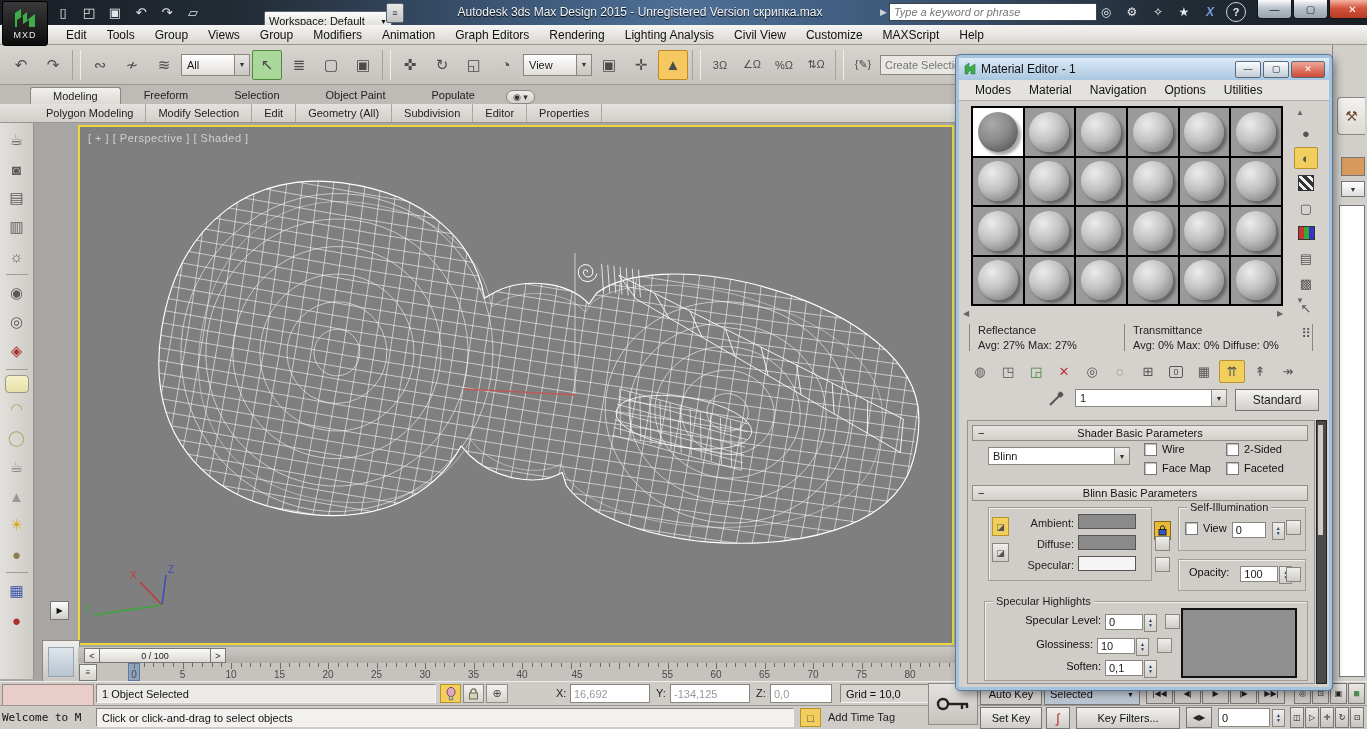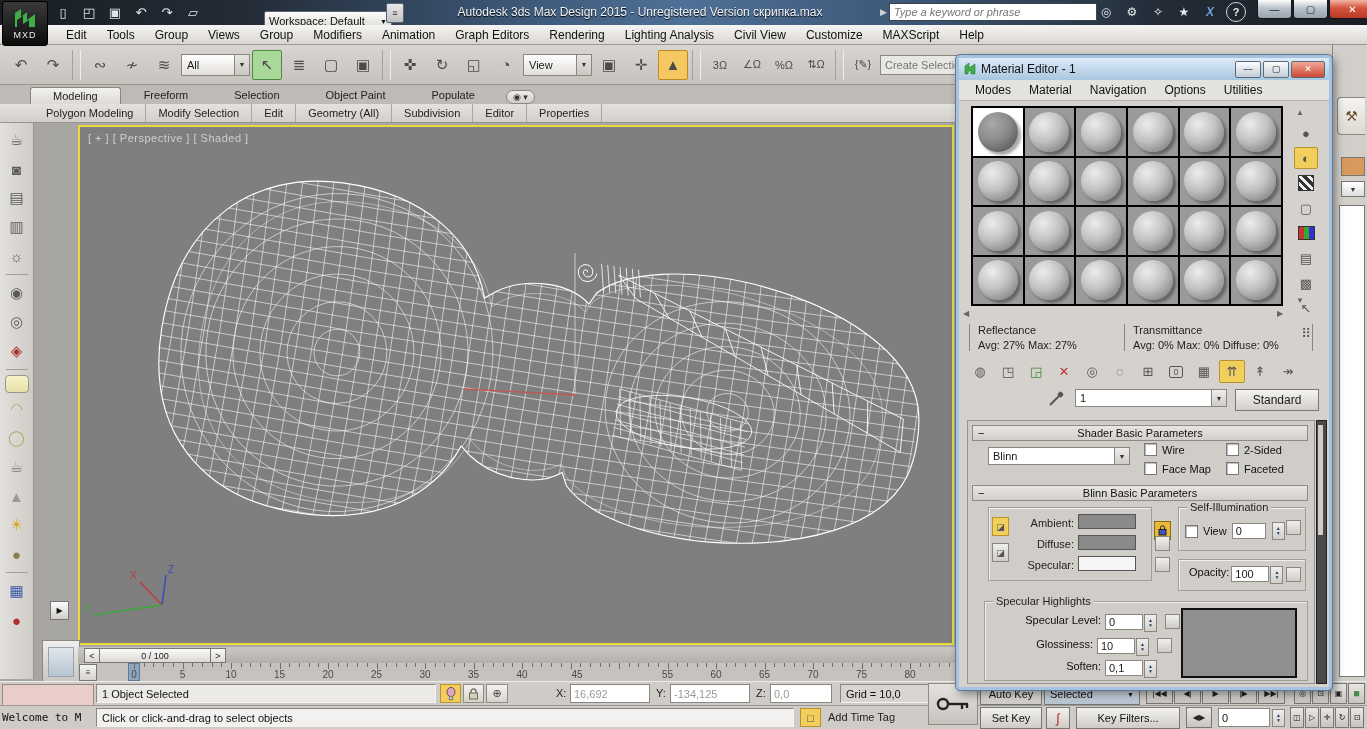--- a/index.html
+++ b/index.html
@@ -154,21 +154,21 @@
     border:1px solid #777;display:flex;align-items:center;justify-content:center;font-size:12px;}
   .rollarea{position:absolute;left:8px;top:362px;width:346px;height:262px;background:#d0cdc8;
     border:1px solid #979younger48b;border:1px solid #97948e;overflow:hidden;}
   .me-vscroll{position:absolute;left:357px;top:362px;width:9px;height:262px;background:#4a4a4a;border:1px solid #222;}
   .me-vthumb{position:absolute;left:1px;top:4px;width:5px;height:110px;background:#d0cdc8;}
   .rollhead{position:absolute;height:16px;background:linear-gradient(#e8e6e2,#d2cfca);border:1px solid #8f8c86;
     display:flex;align-items:center;justify-content:center;font-size:11px;color:#111;box-sizing:border-box;}
   .rollhead .minus{position:absolute;left:5px;font-size:11px;}
   .grpbox{position:absolute;border:1px solid #a09d97;box-shadow:inset 1px 1px 0 #f0efec;}
   .grplegend{position:absolute;top:-7px;left:8px;background:#d0cdc8;padding:0 3px;font-size:11px;color:#222;}
-  .cbrow{display:flex;align-items:center;gap:5px;font-size:11px;color:#111;}
+  .cbrow{display:flex;gap:5px;font-size:11px;color:#111;}
   .cbox{width:11px;height:11px;background:#fff;border:1px solid #777;box-shadow:inset 1px 1px 1px #bbb;}
   .swatch{position:absolute;border:1px solid #555;box-sizing:border-box;}
   .mapbtn{position:absolute;width:13px;height:13px;background:linear-gradient(#f0efec,#cfccc7);border:1px solid #8a8781;}
   .lockbtn{position:absolute;width:15px;height:17px;background:linear-gradient(#f0efec,#cfccc7);border:1px solid #8a8781;
     display:flex;align-items:center;justify-content:center;font-size:9px;color:#555;}
   .lockbtn.on{background:#f2cf5c;border-color:#b8922a;}
   .pfield{position:absolute;display:flex;align-items:flex-start;}
   .pfield .lab{font-size:11px;color:#111;white-space:nowrap;}
   .pfield .box{width:38px;height:16px;background:#fff;border:1px solid #8a8781;font-size:11px;padding:0 3px;
     display:flex;align-items:center;box-sizing:border-box;}
@@ -902,21 +902,21 @@
               <span>▲</span>
               <span>▼</span>
             </span>
         </div>
       </div>
       <div class="mapbtn" style="left:318px;top:99px;"></div>
 
       <div class="grpbox" style="left:210px;top:138px;width:126px;height:30px;">
         <div class="pfield" style="left:10px;top:6px;">
           <span class="lab">Opacity:</span>
-          <span class="box" style="margin-left:2px;">100</span>
+          <span class="box" style="margin-left:11px;">100</span>
           <span class="spn">
               <span>▲</span>
               <span>▼</span>
             </span>
         </div>
       </div>
       <div class="mapbtn" style="left:318px;top:146px;"></div>
 
       <div class="grpbox" style="left:16px;top:180px;width:322px;height:78px;">
         <span class="grplegend">Specular Highlights</span>

